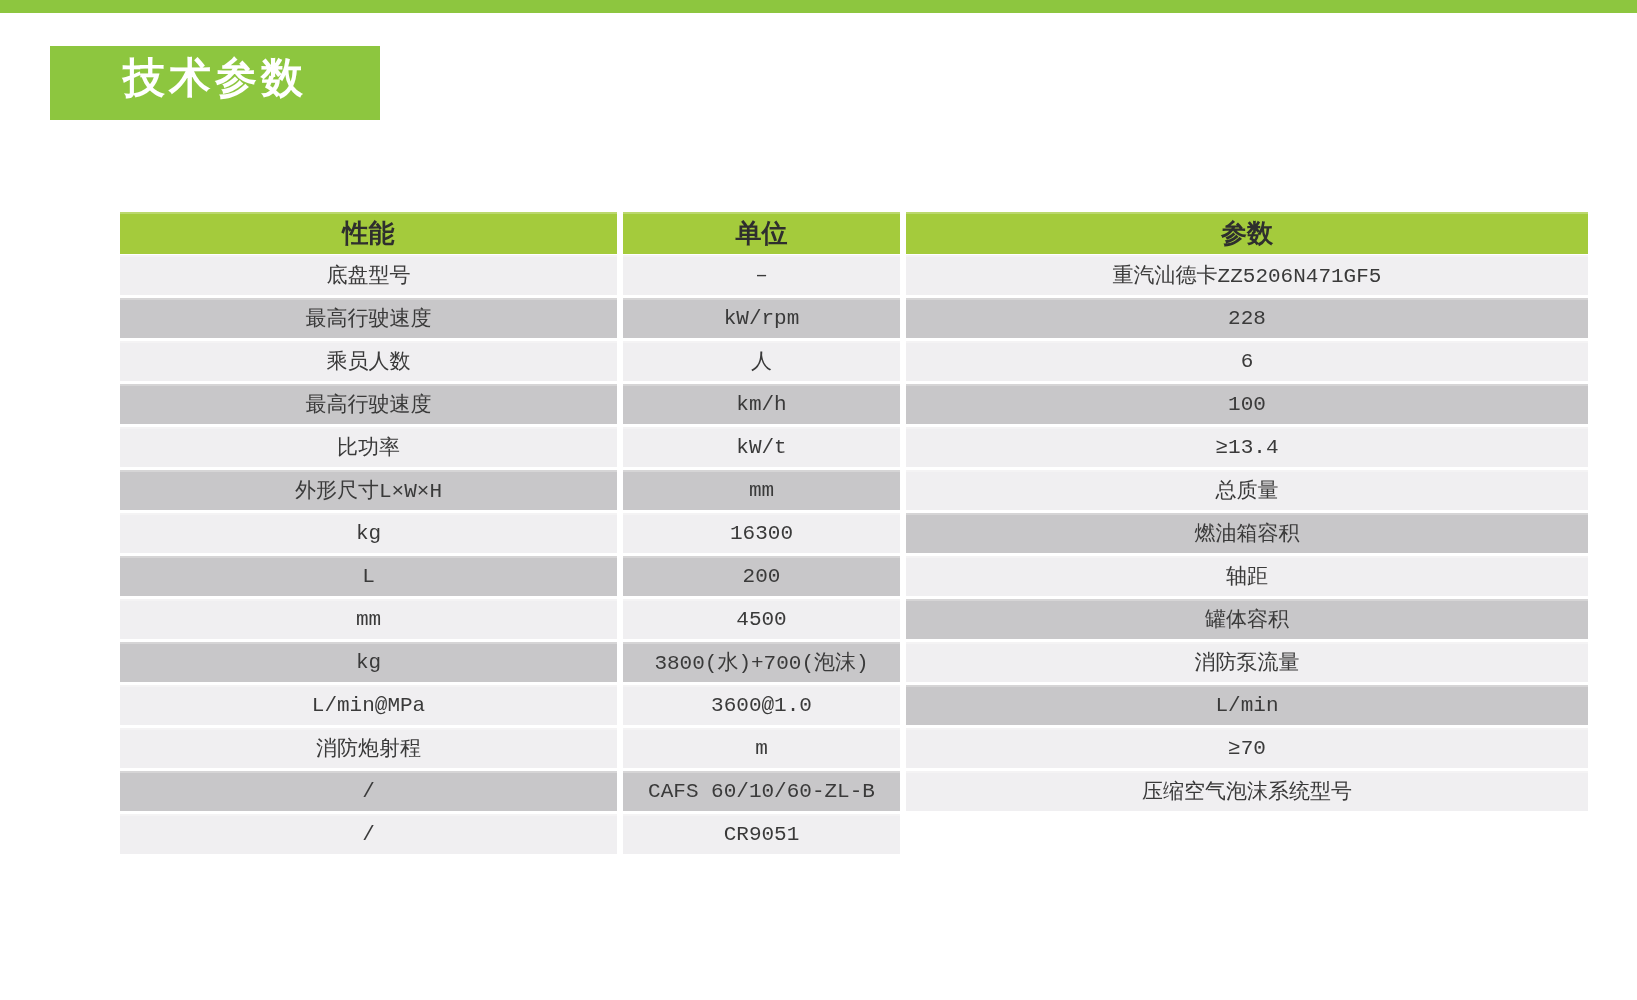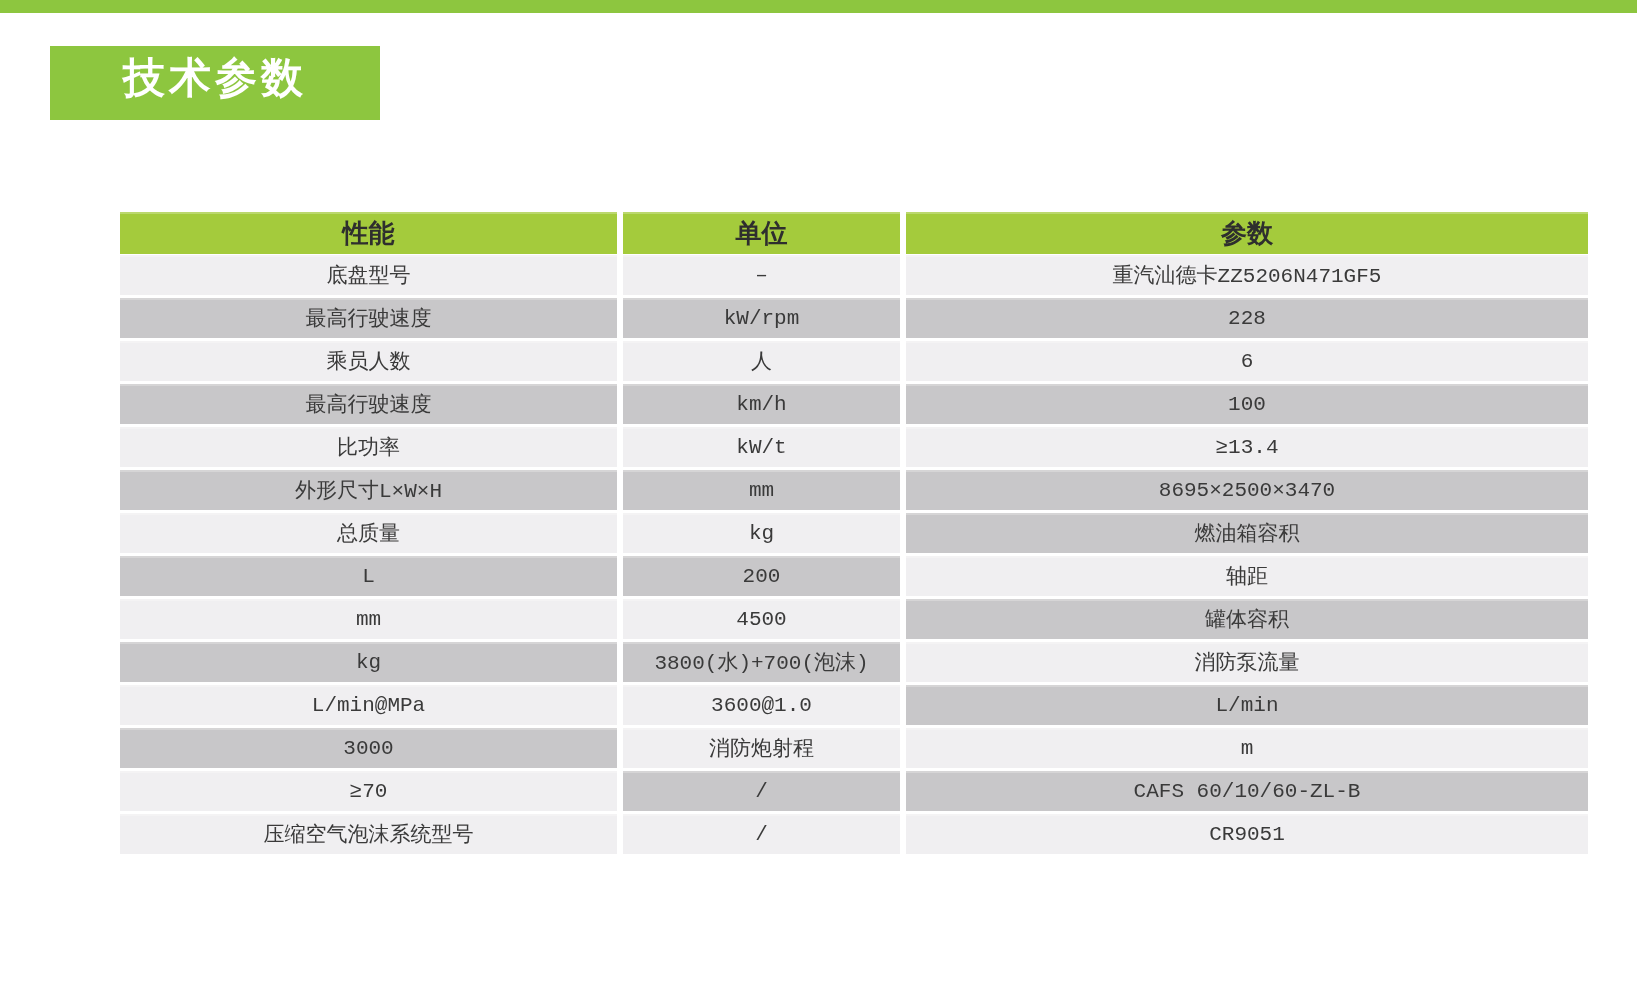--- a/index.html
+++ b/index.html
@@ -105,37 +105,36 @@
       <div class="cell td light">人</div>
       <div class="cell td light">6</div>
       <div class="cell td dark">最高行驶速度</div>
       <div class="cell td dark">km/h</div>
       <div class="cell td dark">100</div>
       <div class="cell td light">比功率</div>
       <div class="cell td light">kW/t</div>
       <div class="cell td light">≥13.4</div>
       <div class="cell td dark">外形尺寸L×W×H</div>
       <div class="cell td dark">mm</div>
-      <div class="cell td dark">8695×2500×3470</div>
       <div class="cell td light">总质量</div>
       <div class="cell td light">kg</div>
+      <div class="cell td light">16300</div>
       <div class="cell td dark">燃油箱容积</div>
       <div class="cell td dark">L</div>
       <div class="cell td dark">200</div>
       <div class="cell td light">轴距</div>
       <div class="cell td light">mm</div>
       <div class="cell td light">4500</div>
       <div class="cell td dark">罐体容积</div>
       <div class="cell td dark">kg</div>
       <div class="cell td dark">3800(水)+700(泡沫)</div>
       <div class="cell td light">消防泵流量</div>
       <div class="cell td light">L/min@MPa</div>
       <div class="cell td light">3600@1.0</div>
       <div class="cell td dark">L/min</div>
-      <div class="cell td dark">3000</div>
       <div class="cell td light">消防炮射程</div>
       <div class="cell td light">m</div>
       <div class="cell td light">≥70</div>
       <div class="cell td dark">/</div>
       <div class="cell td dark">CAFS 60/10/60-ZL-B</div>
       <div class="cell td light">压缩空气泡沫系统型号</div>
       <div class="cell td light">/</div>
       <div class="cell td light">CR9051</div>
     </div>
 

